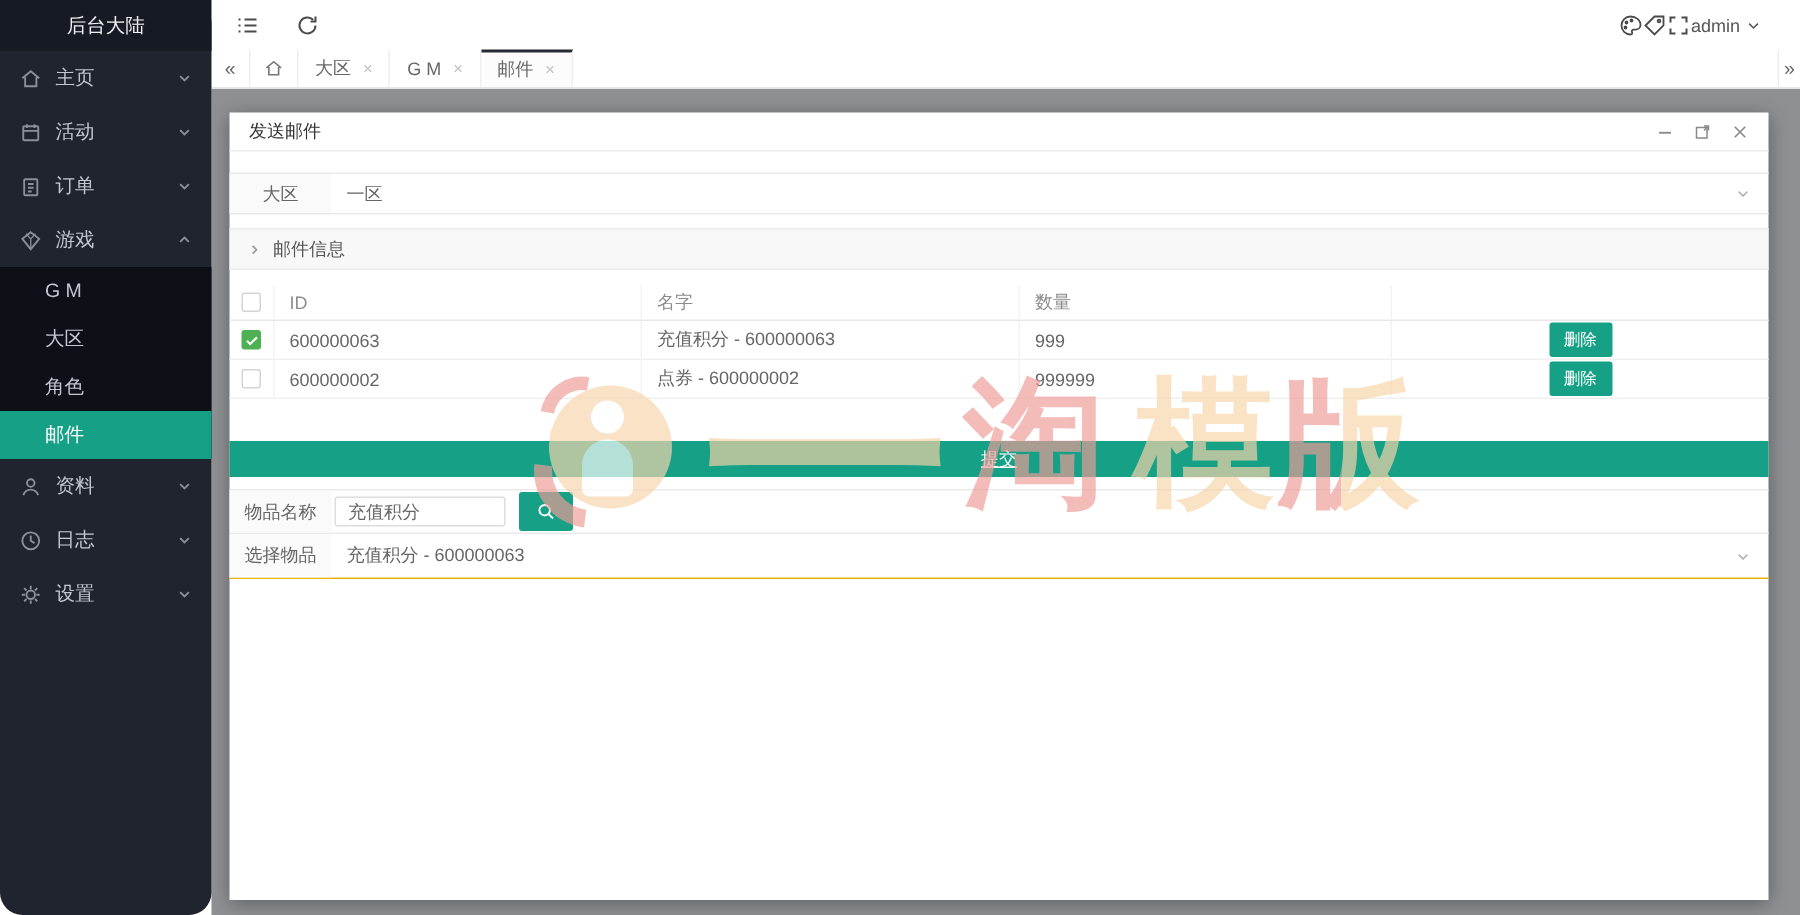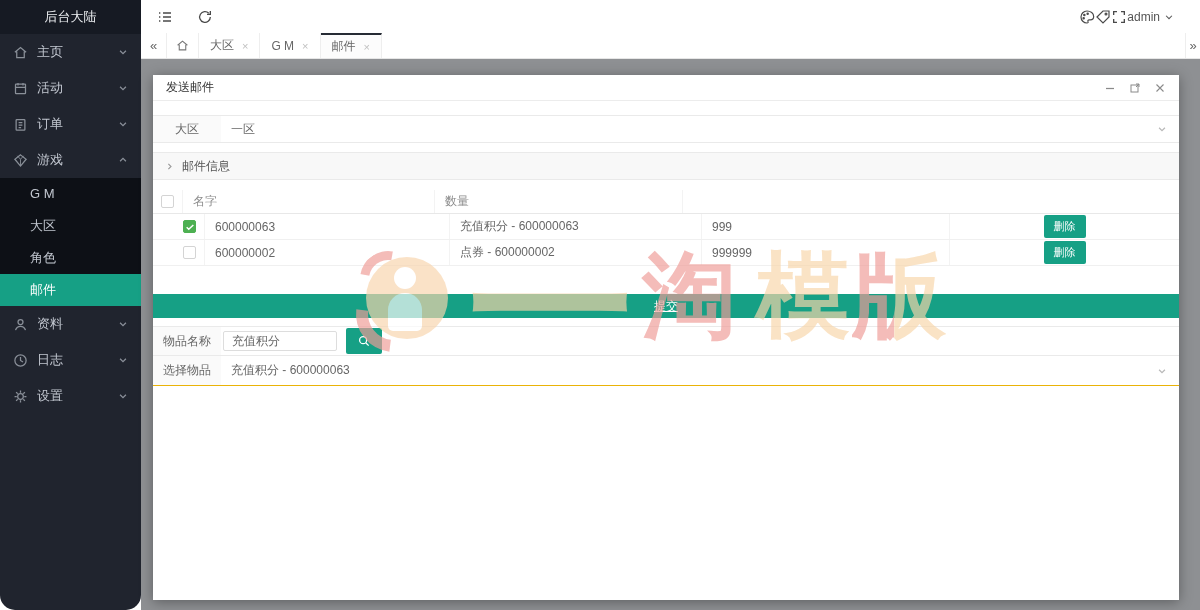--- a/index.html
+++ b/index.html
@@ -47,21 +47,21 @@
   .row-region { margin-top:14px; height:28px; border-top:1px solid #eaeaea; border-bottom:1px solid #eaeaea; display:flex; align-items:center; cursor:pointer; }
   .row-val { padding-left:10px; color:#666; }
   .caret { margin-left:auto; margin-right:12px; color:#b9b9b9; width:10px; height:10px; }
 
   .section-bar { margin-top:9px; height:28px; background:#f8f8f8; border-top:1px solid #eaeaea; border-bottom:1px solid #eaeaea; display:flex; align-items:center; padding-left:12px; gap:8px; color:#555; cursor:pointer; }
   .section-bar .arr { color:#9a9a9a; width:9px; height:9px; }
 
   .table { margin-top:10px; }
   .tr { display:flex; align-items:stretch; }
   .thead { height:24px; color:#8c8c8c; border-bottom:1px solid #e8e8e8; }
-  .trow { height:26px; border-bottom:1px solid #f0f0f0;padding-left:22px; }
+  .trow { height:26px; border-bottom:1px solid #f0f0f0; }
   .c { display:flex; align-items:center; border-right:1px solid #f3f3f3; }
   .c-check { width:30px; justify-content:center; }
   .c-id { width:245px; padding-left:10px; }
   .c-name { width:252px; padding-left:10px; }
   .c-qty { width:248px; padding-left:10px; }
   .c-act { flex:1; justify-content:center; border-right:none; }
   .cbox { width:13px; height:13px; border:1px solid #d4d4d4; border-radius:2px; background:#fff; display:flex; align-items:center; justify-content:center; cursor:pointer; }
   .cbox.checked { background:#4db052; border-color:#4db052; }
   .btn-del { background:#16a085; color:#fff; border:none; font-size:11px; padding:4px 10px; border-radius:2px; cursor:pointer; font-family:inherit; }
 
@@ -315,20 +315,21 @@
         </svg>
       </span>
     <span>邮件信息</span>
   </div>
 
   <div class="table">
     <div class="tr thead">
       <span class="c c-check">
           <span class="cbox"></span>
         </span>
+      <span class="c c-id">ID</span>
       <span class="c c-name">名字</span>
       <span class="c c-qty">数量</span>
       <span class="c c-act"></span>
     </div>
     <div class="tr trow">
       <span class="c c-check">
           <span class="cbox checked">
         <svg width="10" height="10" viewBox="0 0 24 24" fill="none" stroke="#fff" stroke-width="3.5">
               <path d="M4 12.5l5 5L20 7"></path>
             </svg>

